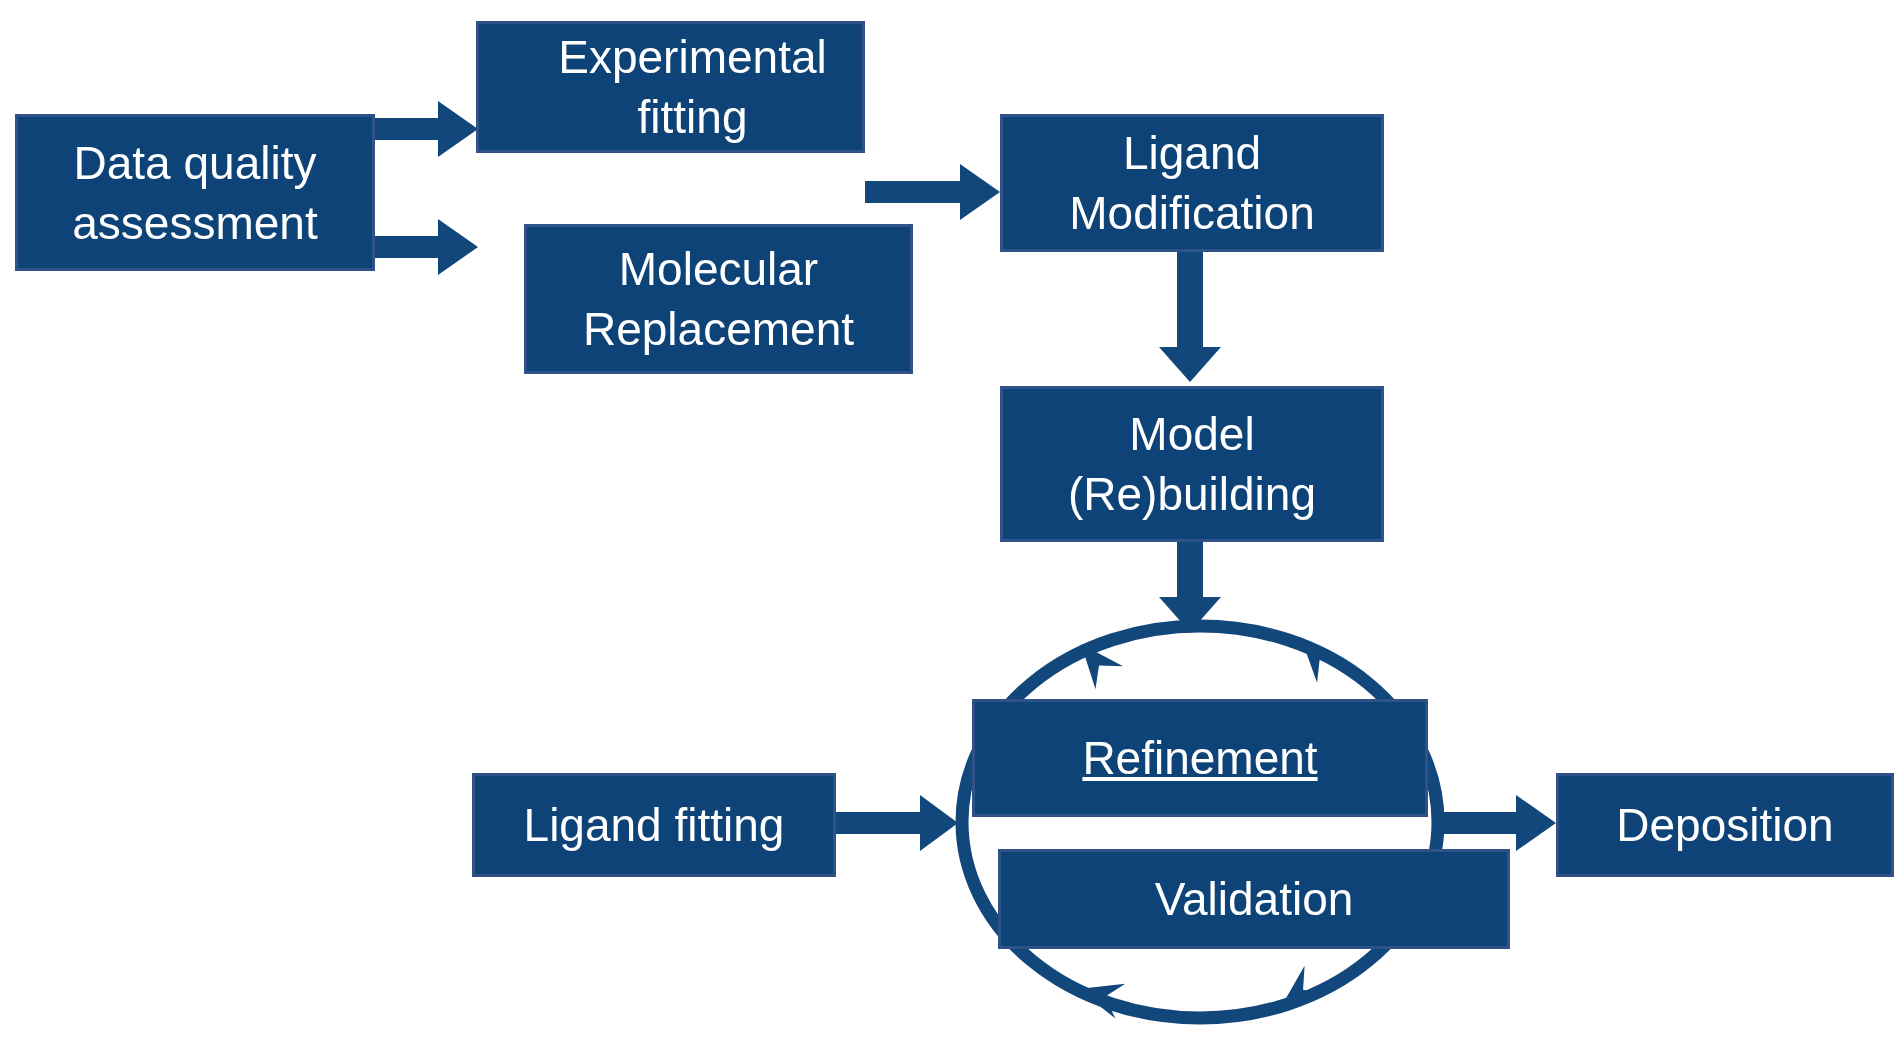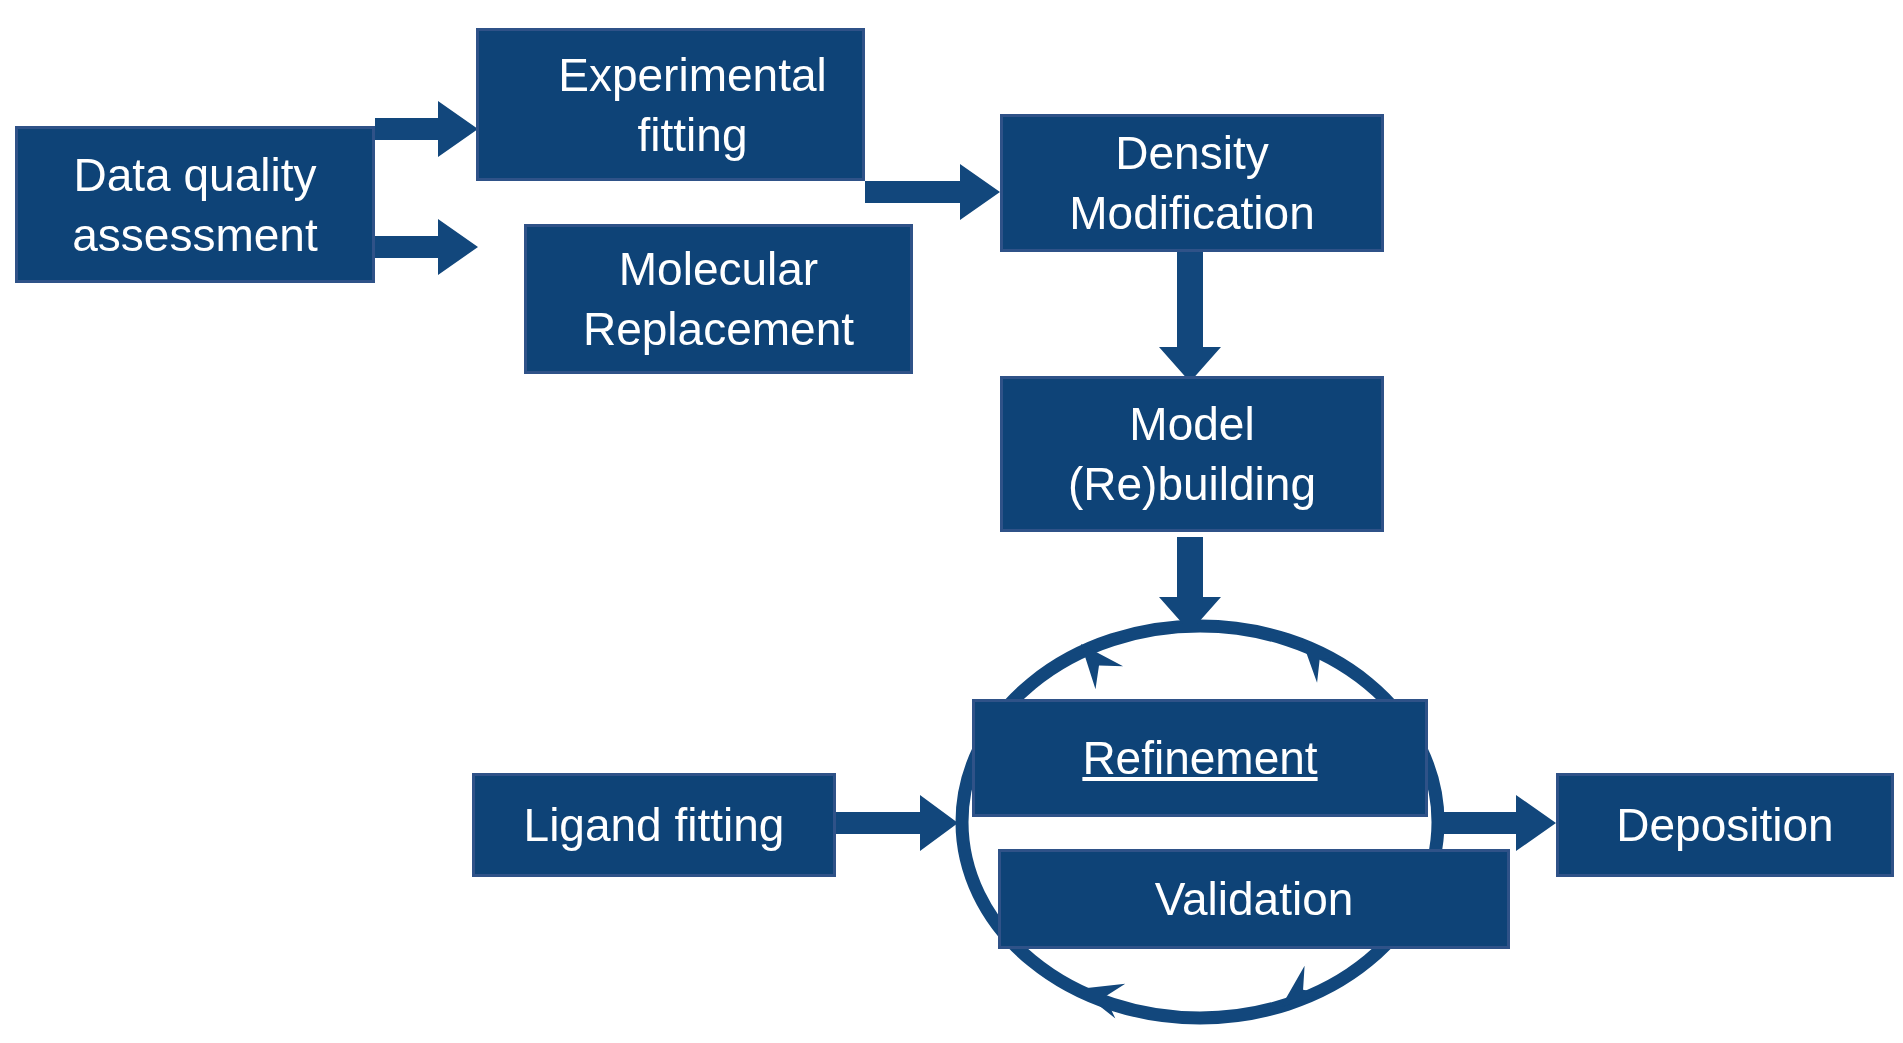--- a/index.html
+++ b/index.html
@@ -32,25 +32,25 @@
     align-items:center;
     justify-content:center;
     color:var(--label);
     font-size:46px;
     line-height:60px;
     text-align:center;
     white-space:nowrap;
   }
   .node span{display:block;}
   
-  #node-data-quality      {left:15px;   top:114px; width:360px; height:157px;margin-top:12px;}
-  #node-exp-phasing       {left:476px;  top:28px;  width:389px; height:153px;padding-left:44px;}
+  #node-data-quality      {left:15px;   top:114px; width:360px; height:157px;}
+  #node-exp-phasing       {left:476px;  top:21px;  width:389px; height:132px;padding-left:44px;}
   #node-mol-replacement   {left:476px;  top:224px; width:389px; height:150px;margin-left:48px;}
   #node-density-mod       {left:1000px; top:114px; width:384px; height:138px;}
-  #node-model-rebuilding  {left:1000px; top:376px; width:384px; height:156px;}
+  #node-model-rebuilding  {left:1000px; top:386px; width:384px; height:156px;}
   #node-refinement        {left:972px;  top:699px; width:456px; height:118px;text-decoration:underline;}
   #node-validation        {left:972px;  top:849px; width:512px; height:100px;margin-left:26px;}
   #node-ligand-fitting    {left:472px;  top:773px; width:364px; height:104px;}
   #node-deposition        {left:1556px; top:773px; width:338px; height:104px;}
 
   .edge-shape{fill:var(--arrow);stroke:none;}
   .cycle-ring{fill:none;stroke:var(--arrow);stroke-width:13px;}
 </style>
 </head>
 <body>
@@ -85,21 +85,21 @@
     <span>Experimental</span>
     <span>fitting</span>
   </div>
 
   <div class="node" id="node-mol-replacement">
     <span>Molecular</span>
     <span>Replacement</span>
   </div>
 
   <div class="node" id="node-density-mod">
-    <span>Density</span>
+    <span>Ligand</span>
     <span>Modification</span>
   </div>
 
   <div class="node" id="node-model-rebuilding">
     <span>Model</span>
     <span>(Re)building</span>
   </div>
 
   <div class="node" id="node-refinement">
     <span>Refinement</span>

